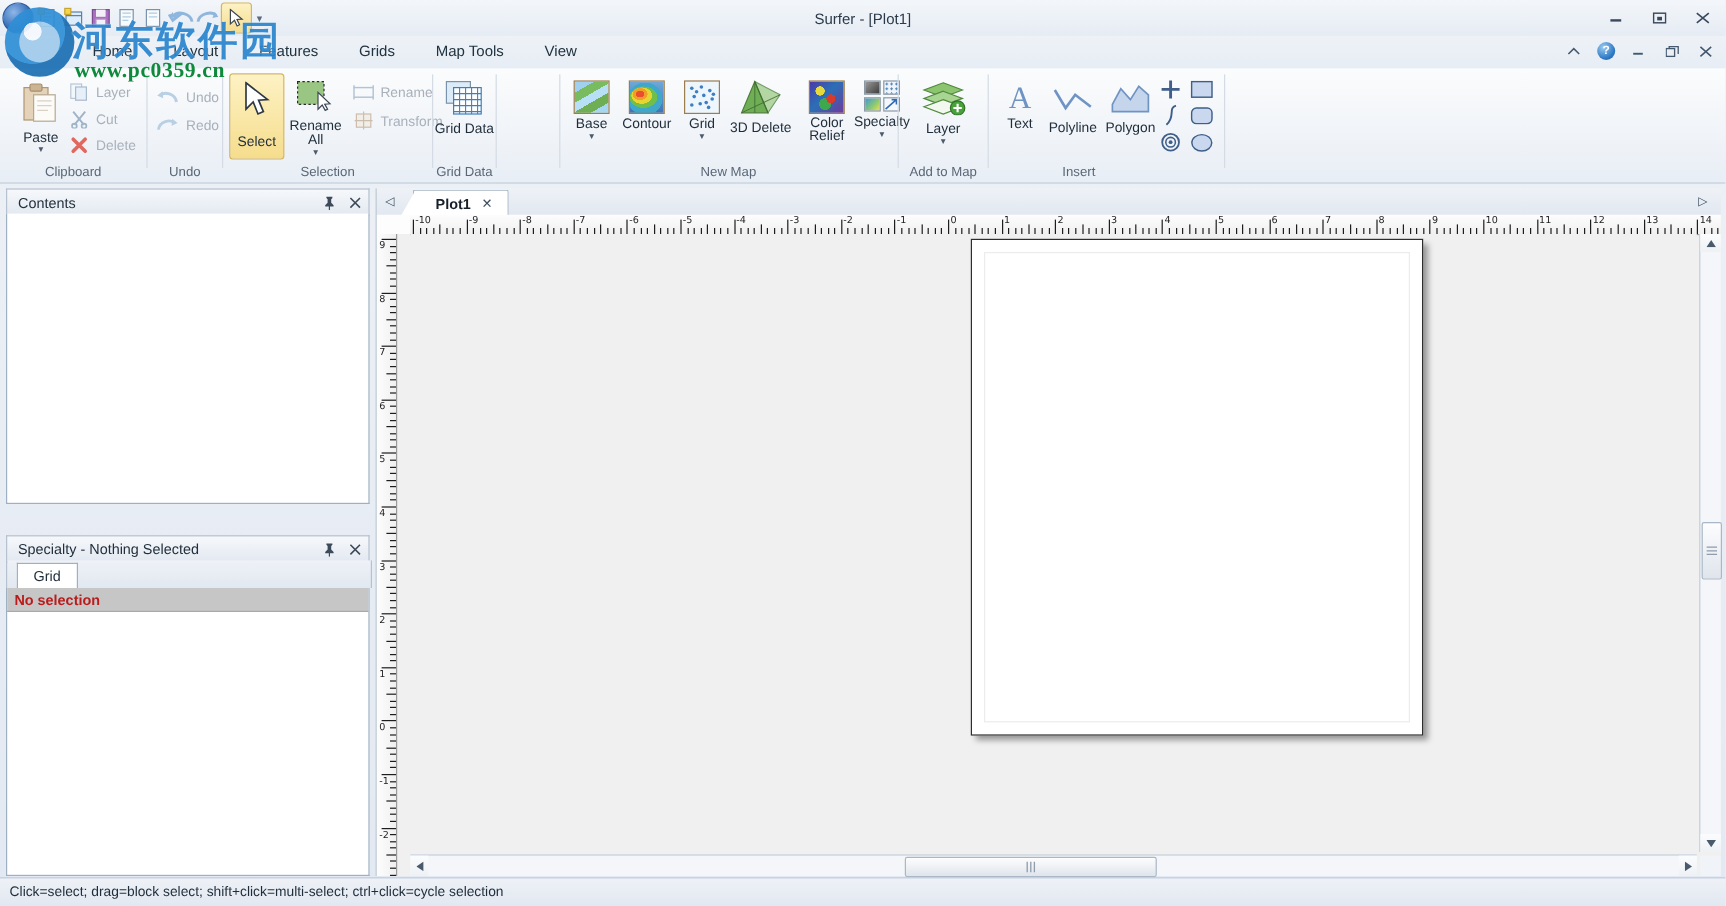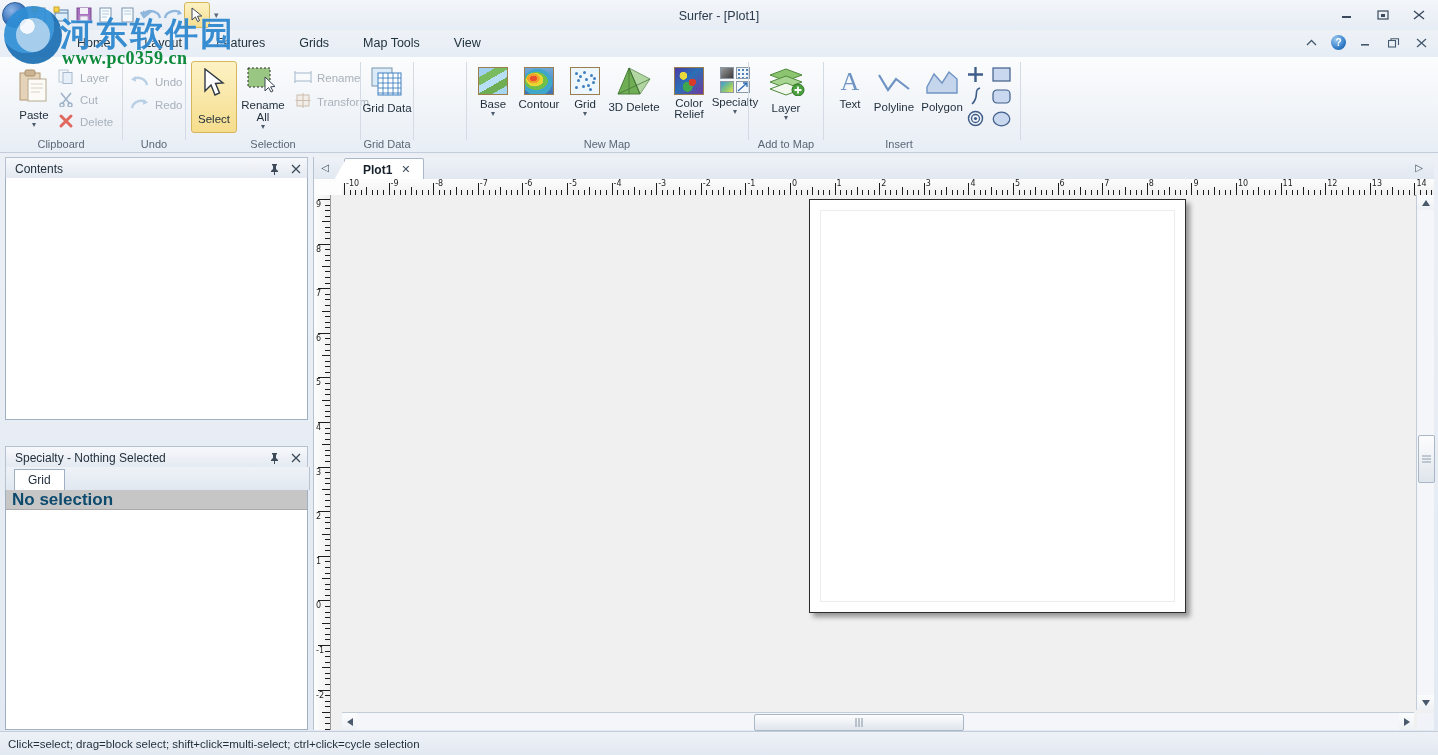--- a/index.html
+++ b/index.html
@@ -118,21 +118,21 @@
      background:#fff;border:1px solid #9fb0c2;border-top:none;}
 
   .props{position:absolute;left:5px;top:446px;width:303px;height:284px;}
   .props .tabsrow{position:absolute;left:0;top:21px;width:303px;height:23px;
      background:linear-gradient(#eef2f7,#e2e8f1);border-left:1px solid #b6c2cf;border-right:1px solid #b6c2cf;}
   .props .itab{position:absolute;left:8px;top:2px;height:21px;padding:0 13px;line-height:21px;
      background:#fff;border:1px solid #9fb0c2;border-bottom:none;font-size:12px;color:#1f2d3a;}
   .props .body{position:absolute;left:0;top:44px;width:301px;height:239px;
      background:#fff;border:1px solid #9fb0c2;border-top:none;}
   .props .nosel{height:19px;background:#c6c6c6;border-bottom:1px solid #a9a9a9;
-     display:flex;align-items:center;padding-left:6px;font-size:17px;font-weight:bold;color:#0c4a6e;}
+     display:flex;align-items:center;padding-left:6px;font-size:12px;font-weight:bold;color:#b91c1c;}
 
   
   .doc{position:absolute;left:313px;top:157px;width:1120px;height:573px;
      background:#f0f0f0;border-left:1px solid #b6c2cf;}
   .doctabs{position:absolute;left:0;top:0;width:1120px;height:22px;
      background:linear-gradient(#eef2f7,#e2e8f1);}
   .navprev{position:absolute;left:4px;top:3px;width:14px;height:15px;
      display:flex;align-items:center;justify-content:center;color:#3f4f60;font-size:10px;}
   .navnext{position:absolute;right:8px;top:3px;width:14px;height:15px;
      display:flex;align-items:center;justify-content:center;color:#3f4f60;font-size:10px;}

